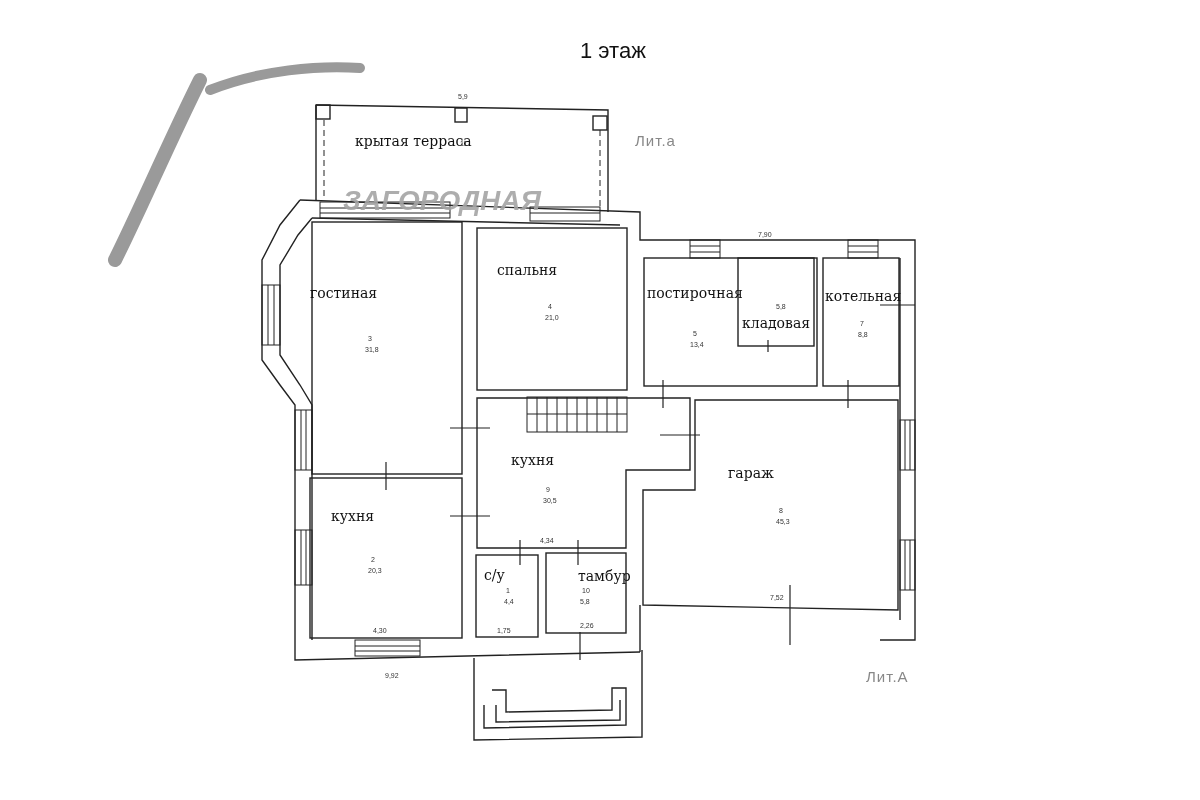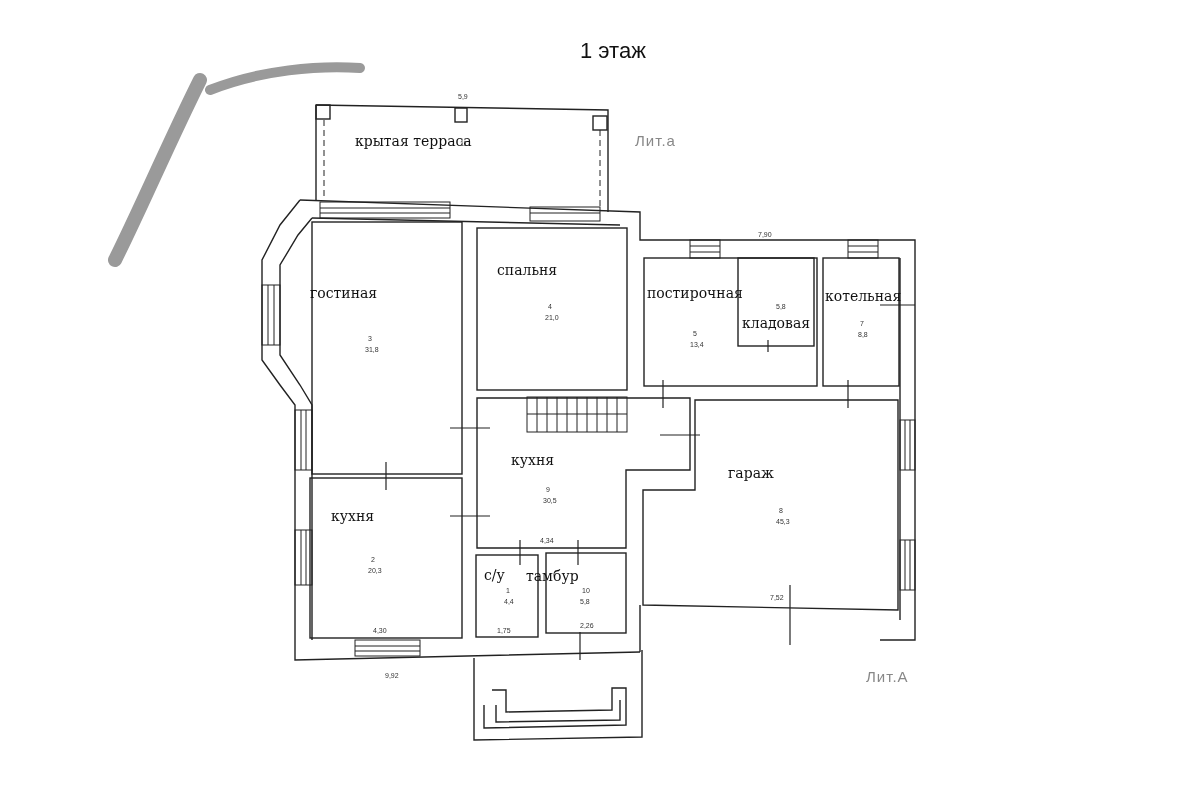--- a/index.html
+++ b/index.html
@@ -121,36 +121,37 @@
       <line x1="880" y1="305" x2="915" y2="305"></line>
     </g>
   </g>
 </svg>
 
 <div class="logo">
   <svg style="position:absolute;left:0;top:0" width="540" height="210">
     <path d="M150 30 C200 10, 260 5, 300 8" stroke="#9a9a9a" stroke-width="10" fill="none" stroke-linecap="round"></path>
     <path d="M140 20 C110 80, 80 150, 55 200" stroke="#9a9a9a" stroke-width="14" fill="none" stroke-linecap="round"></path>
   </svg>
+  <div class="logo-sub" style="left:283px;top:126px;">ЗАГОРОДНАЯ</div>
 </div>
 
 <div class="lit" style="left:635px;top:116px;">Лит.а</div>
 <div class="lit" style="left:866px;top:652px;">Лит.А</div>
 
 <div class="lbl" style="left:355px;top:133px;">крытая терраса</div>
 <div class="lbl" style="left:310px;top:285px;">гостиная</div>
 <div class="lbl" style="left:497px;top:262px;">спальня</div>
 <div class="lbl" style="left:647px;top:285px;">постирочная</div>
 <div class="lbl" style="left:742px;top:315px;">кладовая</div>
 <div class="lbl" style="left:825px;top:288px;">котельная</div>
 <div class="lbl" style="left:511px;top:452px;">кухня</div>
 <div class="lbl" style="left:728px;top:465px;">гараж</div>
 <div class="lbl" style="left:331px;top:508px;">кухня</div>
 <div class="lbl" style="left:484px;top:567px;">с/у</div>
-<div class="lbl" style="left:526px;top:568px;">тамбур</div>
+<div class="lbl" style="left:578px;top:568px;">тамбур</div>
 
 <div class="num" style="left:368px;top:335px;">3</div>
 <div class="num" style="left:365px;top:346px;">31,8</div>
 <div class="num" style="left:548px;top:303px;">4</div>
 <div class="num" style="left:545px;top:314px;">21,0</div>
 <div class="num" style="left:693px;top:330px;">5</div>
 <div class="num" style="left:690px;top:341px;">13,4</div>
 <div class="num" style="left:776px;top:303px;">5,8</div>
 <div class="num" style="left:860px;top:320px;">7</div>
 <div class="num" style="left:858px;top:331px;">8,8</div>

